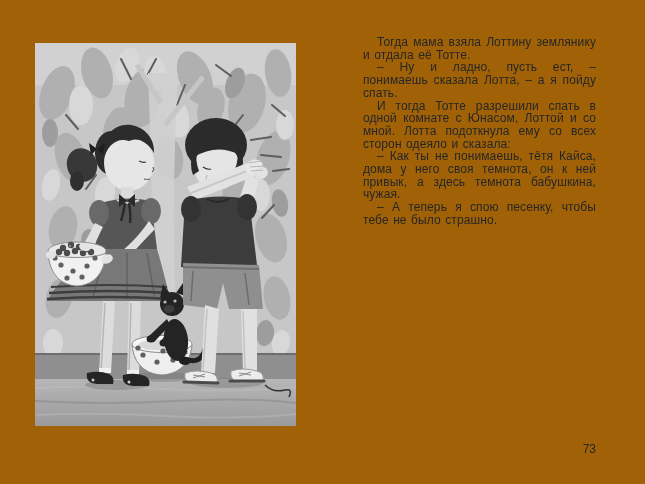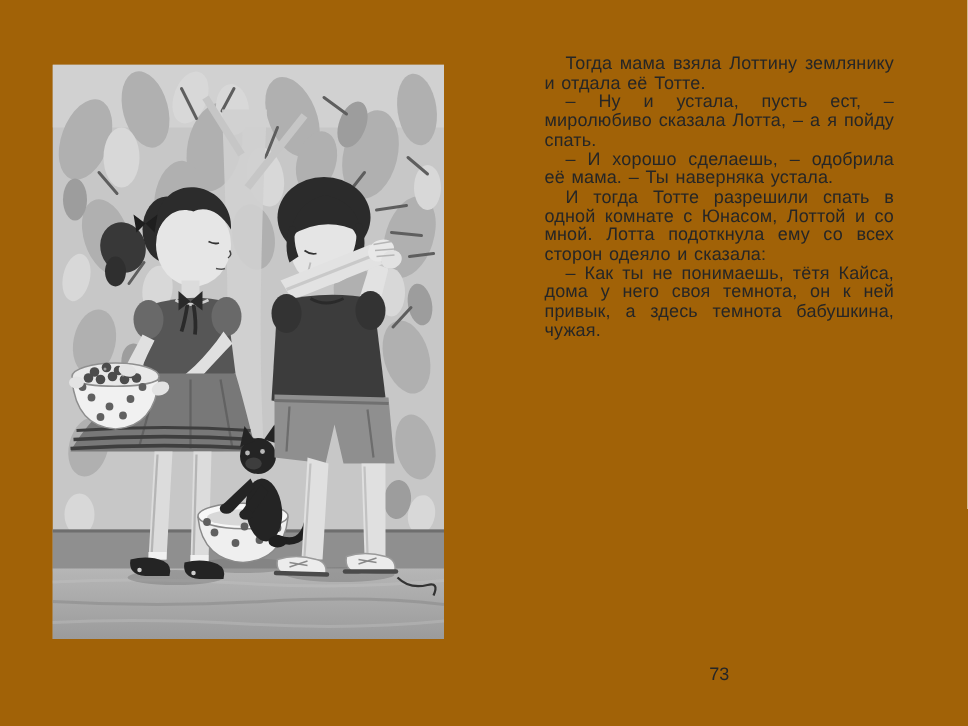--- a/index.html
+++ b/index.html
@@ -37,21 +37,21 @@
   .text-column p {
     margin: 0;
     text-indent: 14px;
     word-spacing: 1px;
   }
   .page-number {
     position: absolute;
     left: 363px;
     top: 442px;
     width: 233px;
-    text-align: center;
+    text-align: right;
     font-size: 12px;
     color: #262626;
   }
 </style>
 </head>
 <body>
 
 <div class="book-page">
 
   <div class="illustration-wrap">
@@ -273,21 +273,21 @@
         <path d="M196,328 Q194,338 206,340 L228,339 Q230,330 222,328 Q208,324 196,328 Z" fill="#ececec" stroke="#9a9a9a" stroke-width="1"></path>
         <path d="M195,338 L229,338" stroke="#4a4a4a" stroke-width="3" stroke-linecap="round"></path>
         <path d="M204,330 L216,332 M204,333 L216,329" stroke="#8a8a8a" stroke-width="1"></path>
         <path d="M230,342 q8,8 20,5 q8,-2 4,7" stroke="#333333" stroke-width="1.5" fill="none"></path>
       </g>
     </svg>
   </div>
 
   <div class="text-column">
     <p>Тогда мама взяла Лоттину землянику и отдала её Тотте.</p>
-    <p>– Ну и устала, пусть ест, – миролюбиво сказала Лотта, – а я пойду спать.</p>
-    <p>– И хорошо сделаешь, – одобрила её мама. – Ты наверняка устала.</p>
+    <p>– Ну и ладно, пусть ест, – понимаешь сказала Лотта, – а я пойду спать.</p>
     <p>И тогда Тотте разрешили спать в одной комнате с Юнасом, Лоттой и со мной. Лотта подоткнула ему со всех сторон одеяло и сказала:</p>
     <p>– Как ты не понимаешь, тётя Кайса, дома у него своя темнота, он к ней привык, а здесь темнота бабушкина, чужая.</p>
+    <p>– А теперь я спою песенку, чтобы тебе не было страшно.</p>
   </div>
 
   <div class="page-number">73</div>
 
 </div>
 
 </body></html>

